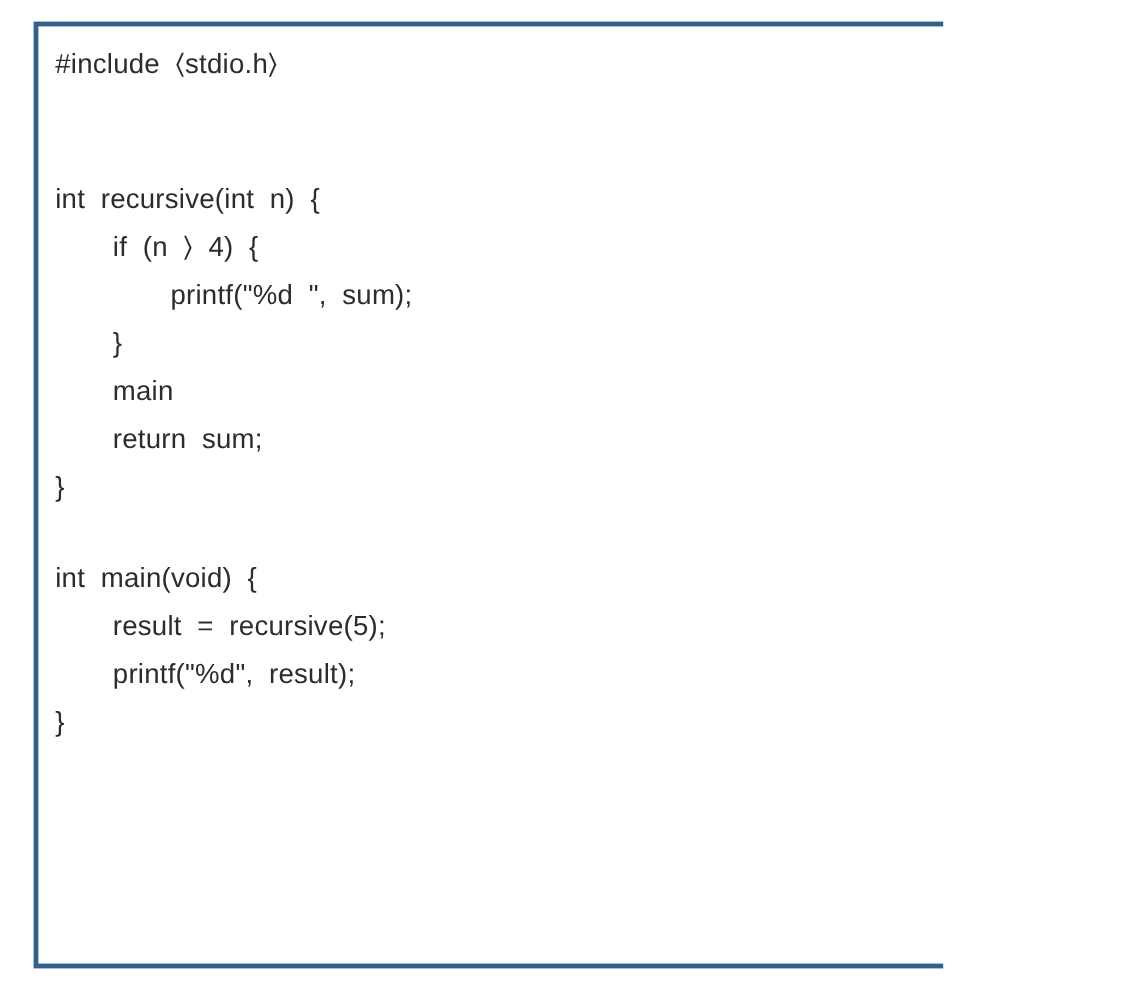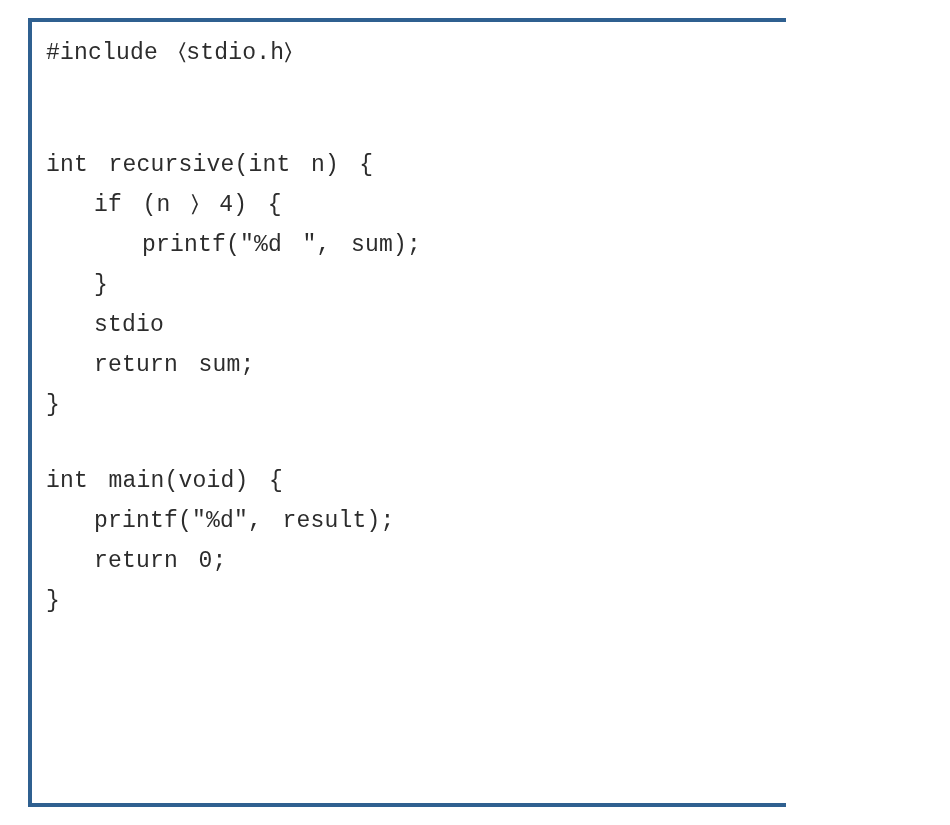--- a/index.html
+++ b/index.html
@@ -6,21 +6,21 @@
     margin: 0;
     padding: 0;
     background: #ffffff;
   }
   .page {
     position: relative;
     width: 786px;
     height: 825px;
     background: #ffffff;
     overflow: hidden;
-    font-family: Liberation Mono, monospace;
+    font-family: Liberation Sans, sans-serif;
   }
   .code-box {
     position: absolute;
     left: 28px;
     top: 18px;
     width: 899px;
     height: 789px;
     box-sizing: border-box;
     border: 4px solid var(--border-color, #2f6090);
     background: var(--bg-color, #ffffff);
@@ -43,22 +43,22 @@
 <body>
 
 <div class="page">
   <div class="code-box">
     <div>
         <div class="code-line indent-0">#include 〈stdio.h〉</div>
         <div class="code-line indent-0" style="margin-top: 72px;">int recursive(int n) {</div>
         <div class="code-line indent-1">if (n 〉 4) {</div>
         <div class="code-line indent-2">printf("%d ", sum);</div>
         <div class="code-line indent-1">}</div>
-        <div class="code-line indent-1">stdio</div>
+        <div class="code-line indent-1">main</div>
         <div class="code-line indent-1">return sum;</div>
         <div class="code-line indent-0">}</div>
         <div class="code-line indent-0" style="margin-top: 36px;">int main(void) {</div>
+        <div class="code-line indent-1">result = recursive(5);</div>
         <div class="code-line indent-1">printf("%d", result);</div>
-        <div class="code-line indent-1">return 0;</div>
         <div class="code-line indent-0">}</div>
       </div>
   </div>
 </div>
 
 </body></html>

